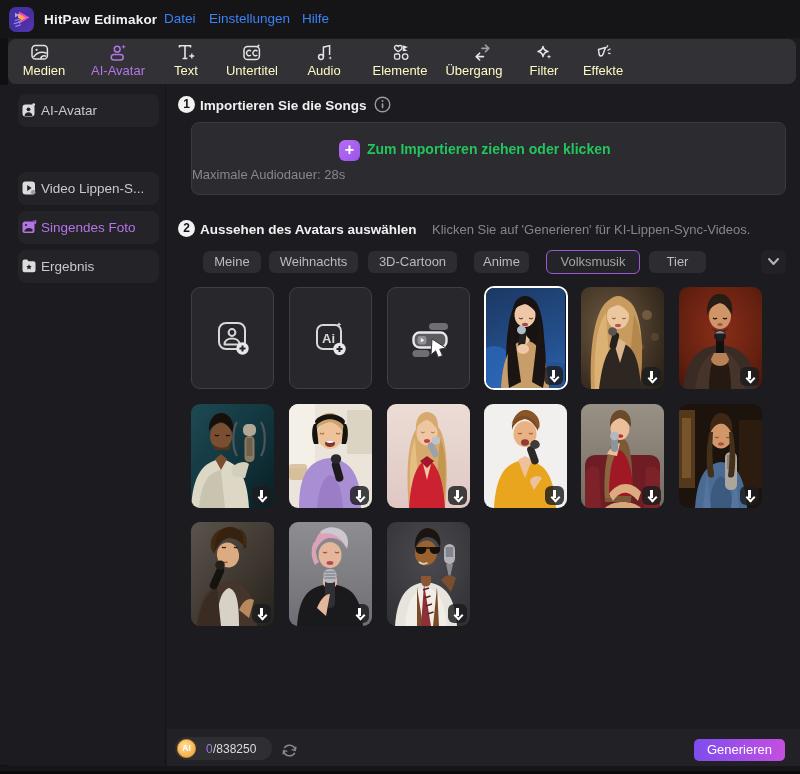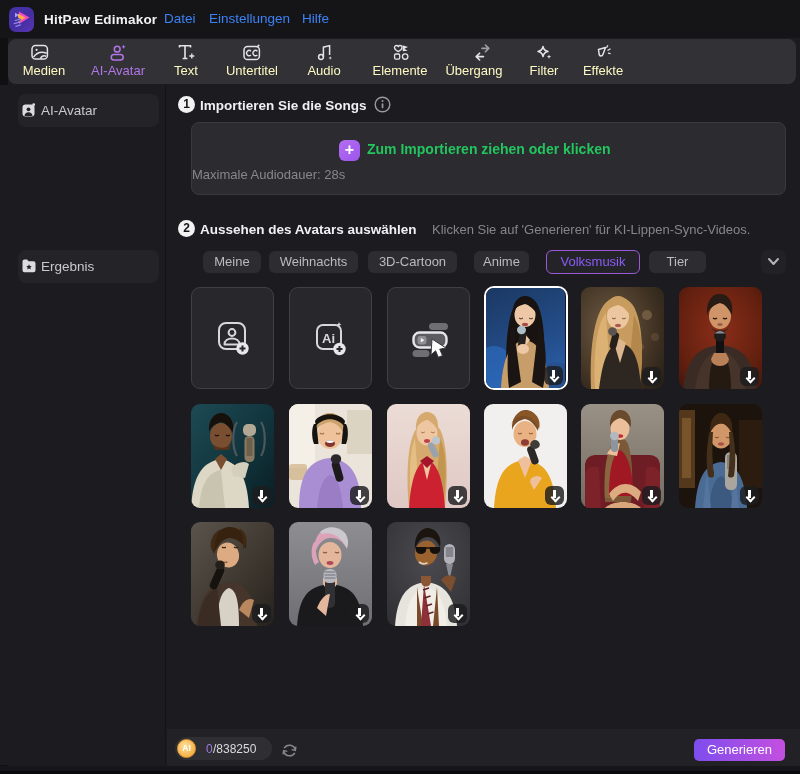--- a/index.html
+++ b/index.html
@@ -25,21 +25,21 @@
 .sbtn .lbl { position:absolute; left:23px; top:8.5px; white-space:nowrap; }
 .sbtn svg { position:absolute; left:4px; top:9px; }
 
 
 .h-circle { width:17px; height:17px; border-radius:50%; background:#f2f2f2; color:#141416; font-size:12px; font-weight:bold; text-align:center; line-height:17px; }
 .h-text { color:#f0f0f2; font-size:13.5px; font-weight:bold; }
 #dropzone { left:191px; top:122px; width:595px; height:73px; background:#2b2b30; border:1px solid #39393e; border-radius:8px; }
 #plusbtn { left:147px; top:17px; width:21px; height:21px; border-radius:6px; background:linear-gradient(135deg,#b26ef2,#9d54ec); color:#fff; font-size:16px; font-weight:bold; text-align:center; line-height:20px; position:relative; }
 .tab { position:absolute; top:251px; height:22px; background:#2c2c31; border-radius:6px; color:#bbbbbf; font-size:13px; text-align:center; }
 .tab span { display:block; margin-top:3px; }
-#tab-sel { border:1.5px solid #9b59d8; background:#242428; color:#8b5cf6; top:250px; height:24px; }
+#tab-sel { border:1.5px solid #9b59d8; background:#242428; color:#a3a3a3; top:250px; height:24px; }
 
 
 .tile { position:absolute; width:83px; height:104px; border-radius:9px; }
 .icontile { background:#27272c; border:1px solid #3f3f45; }
 .phototile { overflow:hidden; }
 .phototile svg { display:block; }
 .dlbadge { position:absolute; right:3px; bottom:3px; width:19px; height:19px; border-radius:6px; background:rgba(28,28,31,0.82); }
 .dlbadge::after { content:""; position:absolute; left:8.4px; top:3.6px; width:2.2px; height:8.6px; background:#fff; }
 .dlbadge::before { content:""; position:absolute; left:7px; top:7.8px; width:5px; height:5px; border-right:2.2px solid #fff; border-bottom:2.2px solid #fff; transform:rotate(45deg); }
 #seltile { width:84px !important; }
@@ -145,20 +145,37 @@
 
   <div id="sidebar" class="abs">
     <div class="sbtn" style="top:9px;">
       <svg width="14" height="14" viewBox="0 0 14 14">
         <rect x="0.5" y="1.5" width="12" height="12" rx="3" fill="#dcdcde"></rect>
         <circle cx="6.5" cy="6.3" r="1.9" fill="#242428"></circle>
         <path d="M2.6 13 C2.6 10.6 4.3 9.3 6.5 9.3 C8.7 9.3 10.4 10.6 10.4 13 Z" fill="#242428"></path>
         <circle cx="11.7" cy="1.7" r="1.4" fill="#dcdcde"></circle>
       </svg>
       <span class="lbl">AI-Avatar</span>
+    </div>
+    <div class="sbtn" style="top:87px;">
+      <svg width="15" height="14" viewBox="0 0 15 14">
+        <rect x="0.5" y="0.5" width="12.5" height="13" rx="3" fill="#dcdcde"></rect>
+        <path d="M5.2 4 L9.6 7 L5.2 10 Z" fill="#242428"></path>
+        <circle cx="11.2" cy="11.2" r="2.3" fill="#9a9a9e"></circle>
+      </svg>
+      <span class="lbl">Video Lippen-S...</span>
+    </div>
+    <div class="sbtn" style="top:126px;">
+      <svg width="15" height="14" viewBox="0 0 15 14">
+        <rect x="0.5" y="1.5" width="12" height="11.5" rx="2.6" fill="#b474e8"></rect>
+        <circle cx="4" cy="5" r="1.1" fill="#242428"></circle>
+        <path d="M2 11.5 C4 7.8 7 7.2 10.5 9.2 L10.5 11.5 Z" fill="#242428"></path>
+        <path d="M10.8 0.8 l3.4 -0.6 v2.6 a1.1 1.1 0 1 1 -0.8 -1.05 l0 -0.5 -1.8 0.3 v2.3 a1.1 1.1 0 1 1 -0.8 -1.05 Z" fill="#b474e8"></path>
+      </svg>
+      <span class="lbl" style="color:#b474e8;">Singendes Foto</span>
     </div>
     <div class="sbtn" style="top:165px;">
       <svg width="15" height="14" viewBox="0 0 15 14">
         <path d="M0.5 2.5 a2 2 0 0 1 2 -2 h2.6 l1.5 1.8 h4.9 a2 2 0 0 1 2 2 v7 a2 2 0 0 1 -2 2 h-9 a2 2 0 0 1 -2 -2 Z" fill="#dcdcde"></path>
         <path d="M7 5.2 l0.9 1.7 1.9 0.3 -1.4 1.35 0.35 1.9 -1.75 -0.9 -1.75 0.9 0.35 -1.9 -1.4 -1.35 1.9 -0.3 Z" fill="#242428"></path>
       </svg>
       <span class="lbl">Ergebnis</span>
     </div>
   </div>
 

